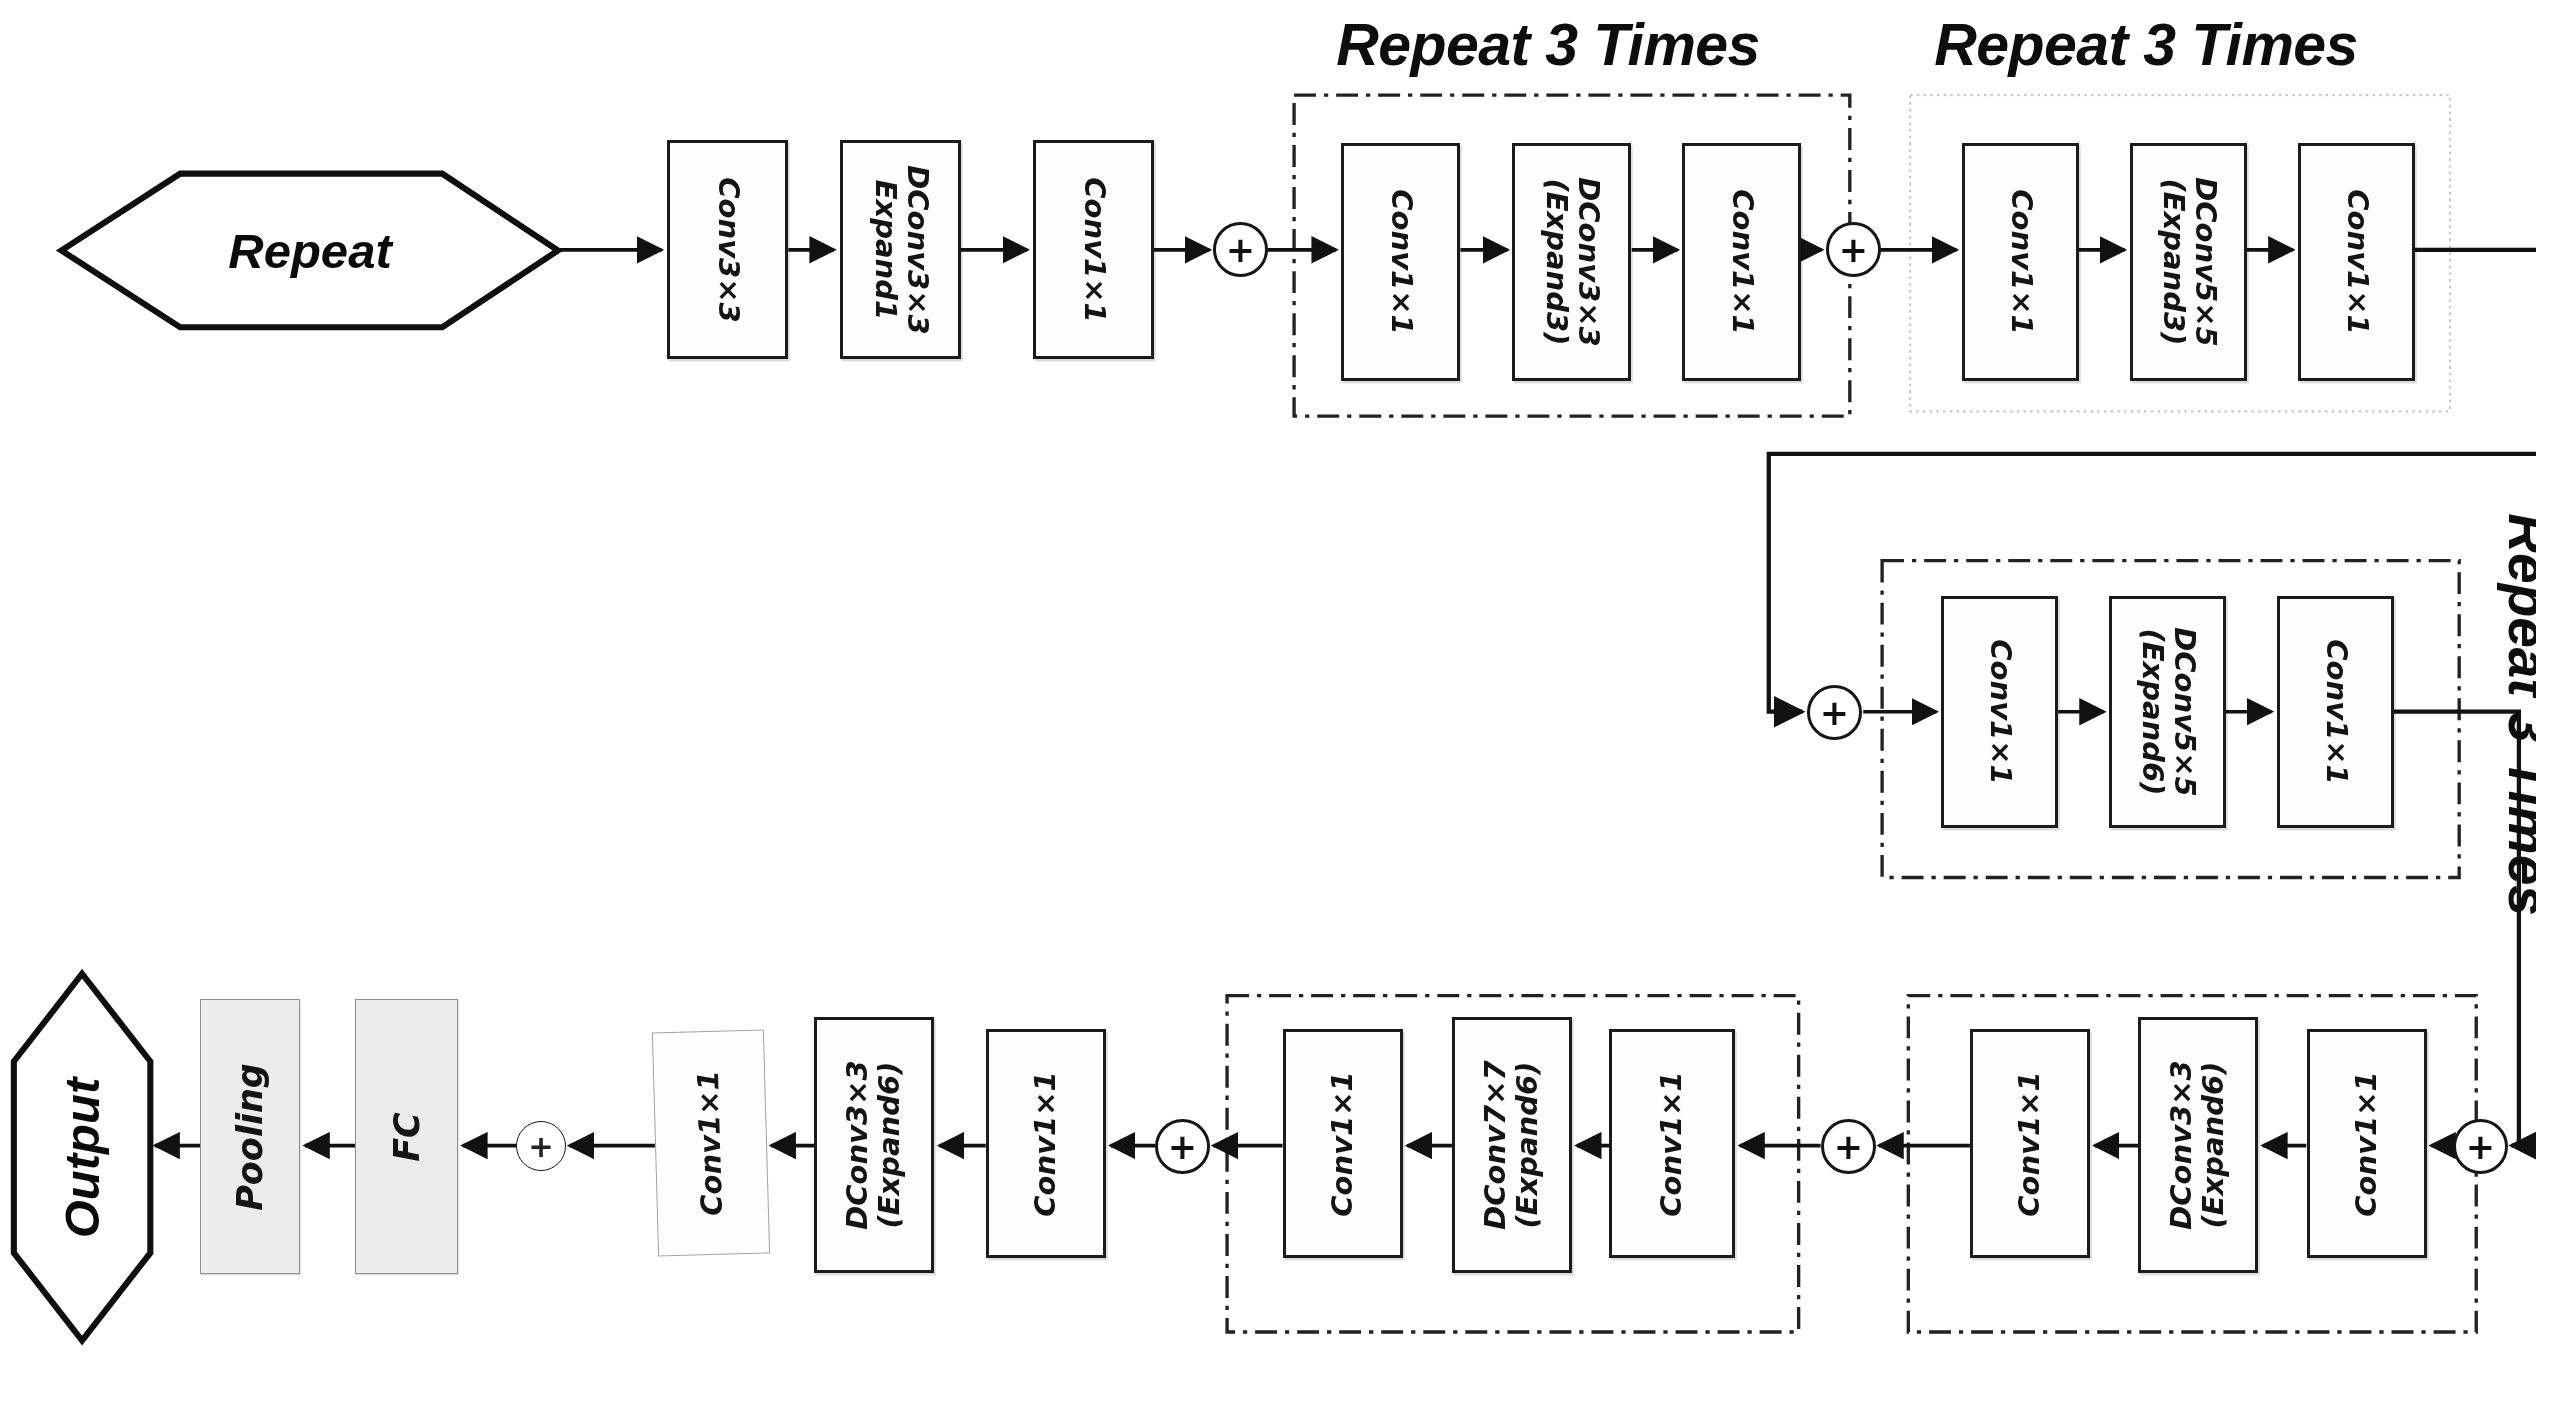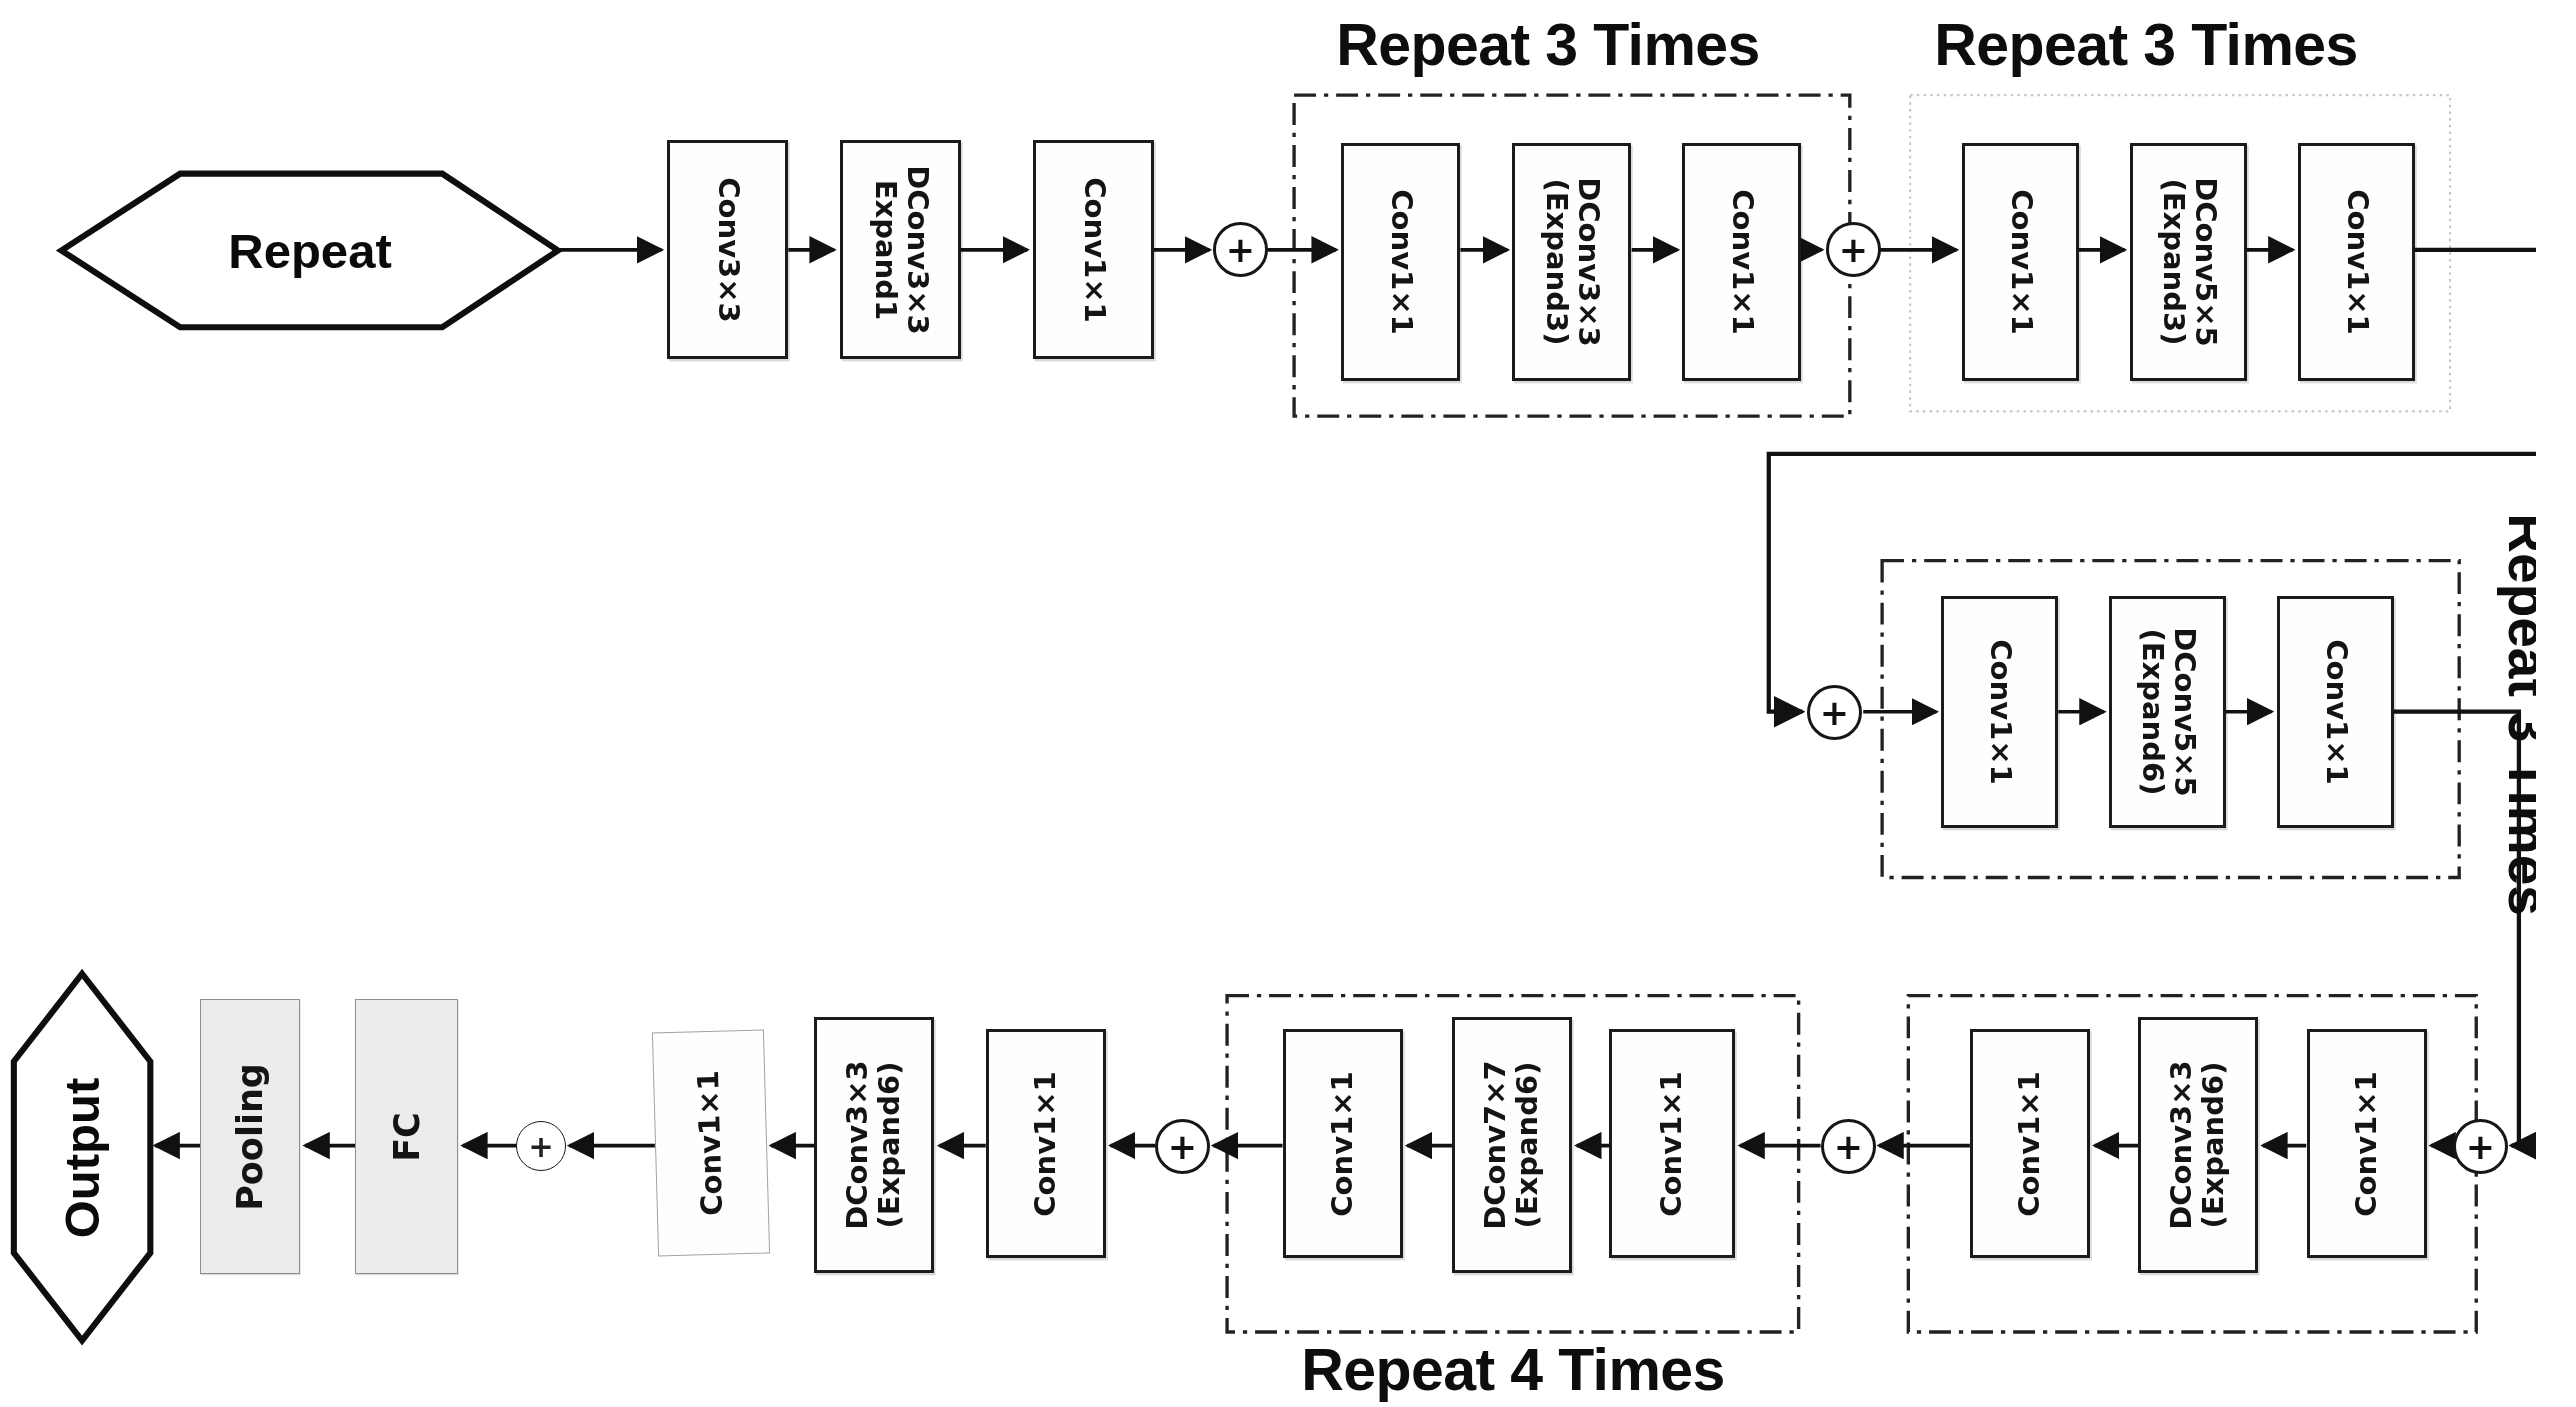--- a/index.html
+++ b/index.html
@@ -1,18 +1,18 @@
 <!DOCTYPE html>
 <html style="font-size:9.8px"><head>
 <meta charset="utf-8">
 <style>
   html,body{margin:0;padding:0;background:#fff;}
   #canvas{
     position:relative; width:2536px; height:1407px; background:#ffffff;
-    overflow:hidden; font-family:"Liberation Sans", sans-serif; color:#111;
+    overflow:hidden; font-family:"Liberation Sans", sans-serif; color:#111;font-style:italic;
   }
   #wires{position:absolute; left:0; top:0; width:2576px; height:1407px;}
   
   .block{
     position:absolute; background:#fffefe; border:3px solid #1b1b1b;
     box-shadow:1.8px 2.4px 0 rgba(0,0,0,0.14); box-sizing:border-box;
   }
   .block .lbl{
     position:absolute; left:50%; top:50%;
     font-family:"DejaVu Sans", sans-serif; font-weight:bold; font-size:29px;
@@ -100,21 +100,20 @@
     <line x1="1617" y1="1880" x2="1541" y2="1880" stroke="#111" stroke-width="6" marker-end="url(#arrow)"></line>
     <line x1="1336" y1="1880" x2="1265" y2="1880" stroke="#111" stroke-width="6" marker-end="url(#arrow)"></line>
     <line x1="1074" y1="1880" x2="934" y2="1880" stroke="#111" stroke-width="6" marker-end="url(#arrow)"></line>
     <line x1="848" y1="1880" x2="759" y2="1880" stroke="#111" stroke-width="6" marker-end="url(#arrow)"></line>
     <line x1="582" y1="1880" x2="500" y2="1880" stroke="#111" stroke-width="6" marker-end="url(#arrow)"></line>
     <line x1="328" y1="1880" x2="254" y2="1880" stroke="#111" stroke-width="6" marker-end="url(#arrow)"></line>
   </svg>
 
   <div class="title" style="left:1548px; top:11px;">Repeat 3 Times</div>
   <div class="title" style="left:2146px; top:11px;">Repeat 3 Times</div>
-  <div class="title" style="left:1513px; top:1336px;">Repeat 4 Times</div>
 
   <div class="side-label" style="left:2402px; top:657px; width:250px; height:116px;">
     <div class="inner">
       <span class="ln">Repeat</span>
       <span class="ln">3 Times</span>
     </div>
   </div>
 
   <div class="terminal-label" style="left:310px; top:251px; transform:translate(-50%,-50%);">Repeat</div>
   <div class="terminal-label" style="left:82px; top:1158px; transform:translate(-50%,-50%) rotate(-90deg);">Output</div>

